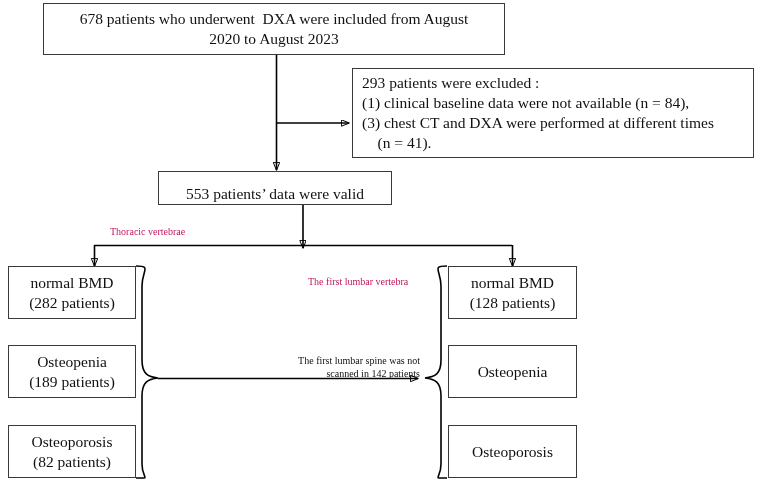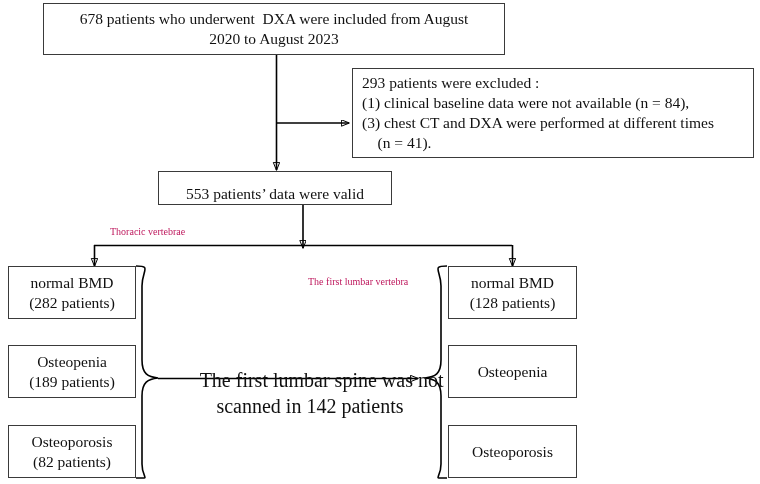--- a/index.html
+++ b/index.html
@@ -36,25 +36,25 @@
 
   .label {
     position: absolute;
     font-size: 10px;
     line-height: 1.2;
     white-space: pre;
     color: #be185d;
   }
   .midtext {
     position: absolute;
-    font-size: 20px;
+    font-size: 10px;
     line-height: 1.3;
     white-space: pre;
     color: #111111;
-    text-align: center;
+    text-align: right;
   }
   svg.lines {
     position: absolute;
     left: 0;
     top: 0;
     width: 760px;
     height: 484px;
     overflow: visible;
   }
   svg.lines line, svg.lines path { stroke: #000000; fill: none; }

